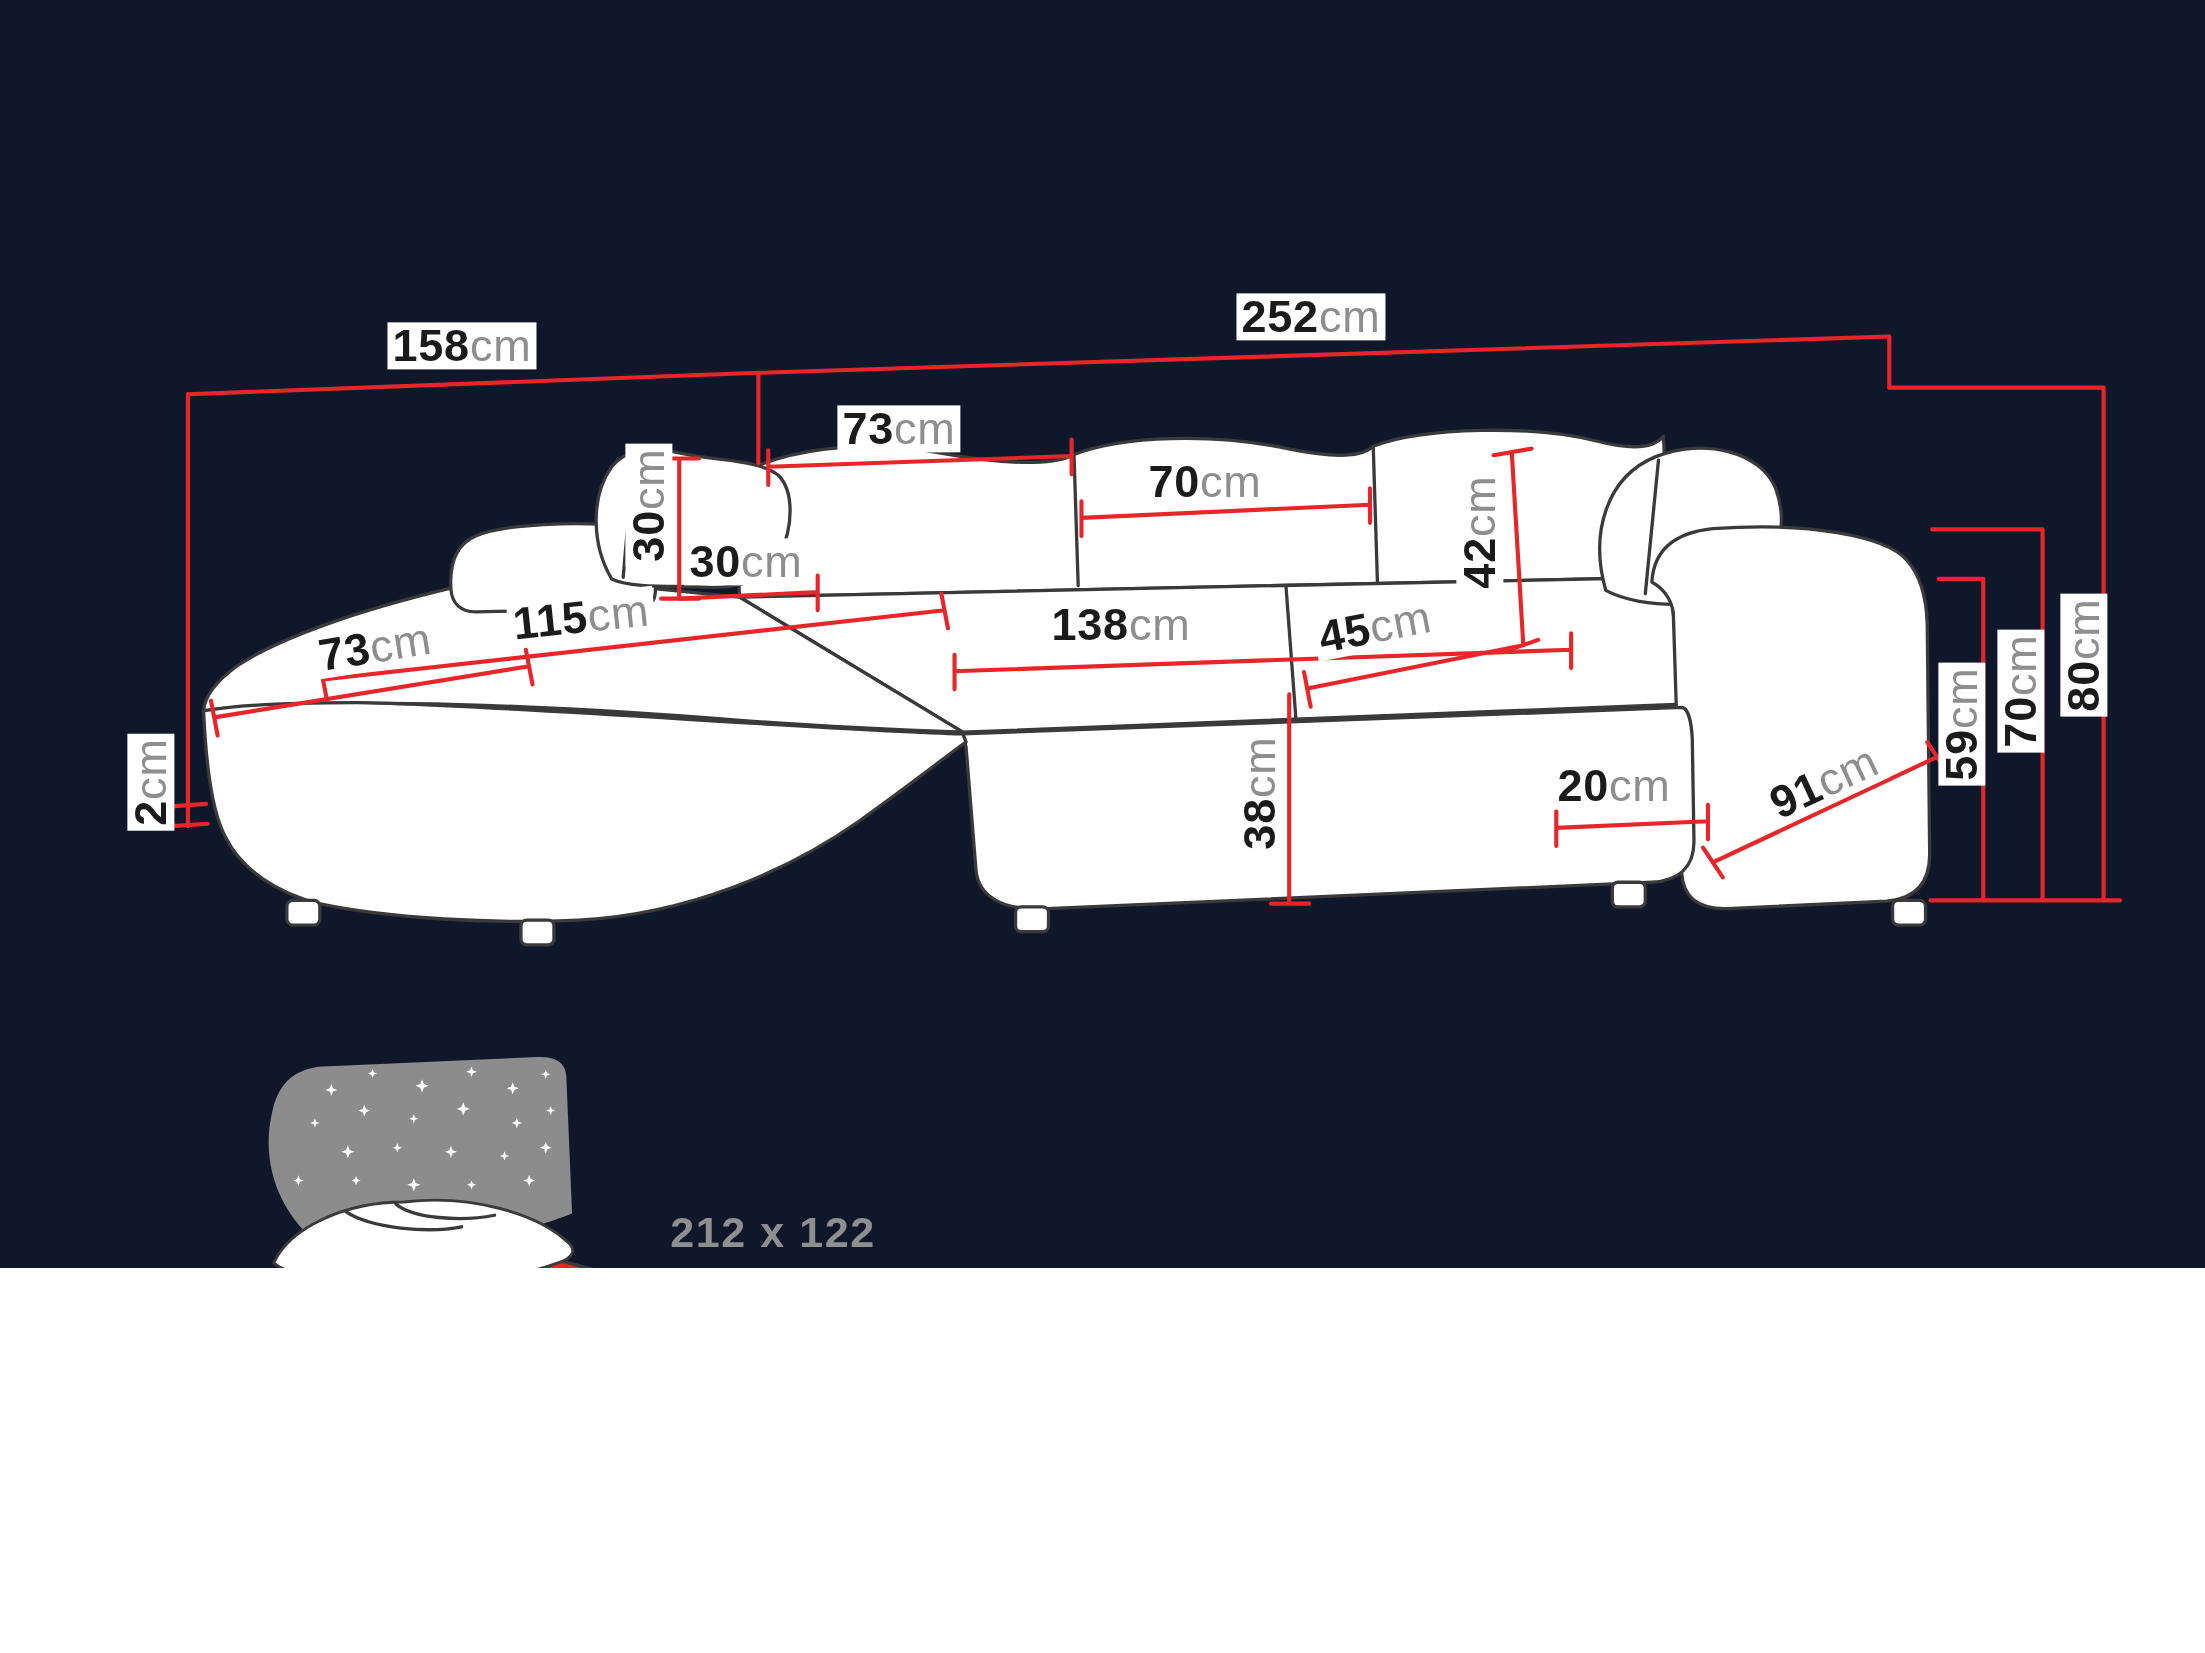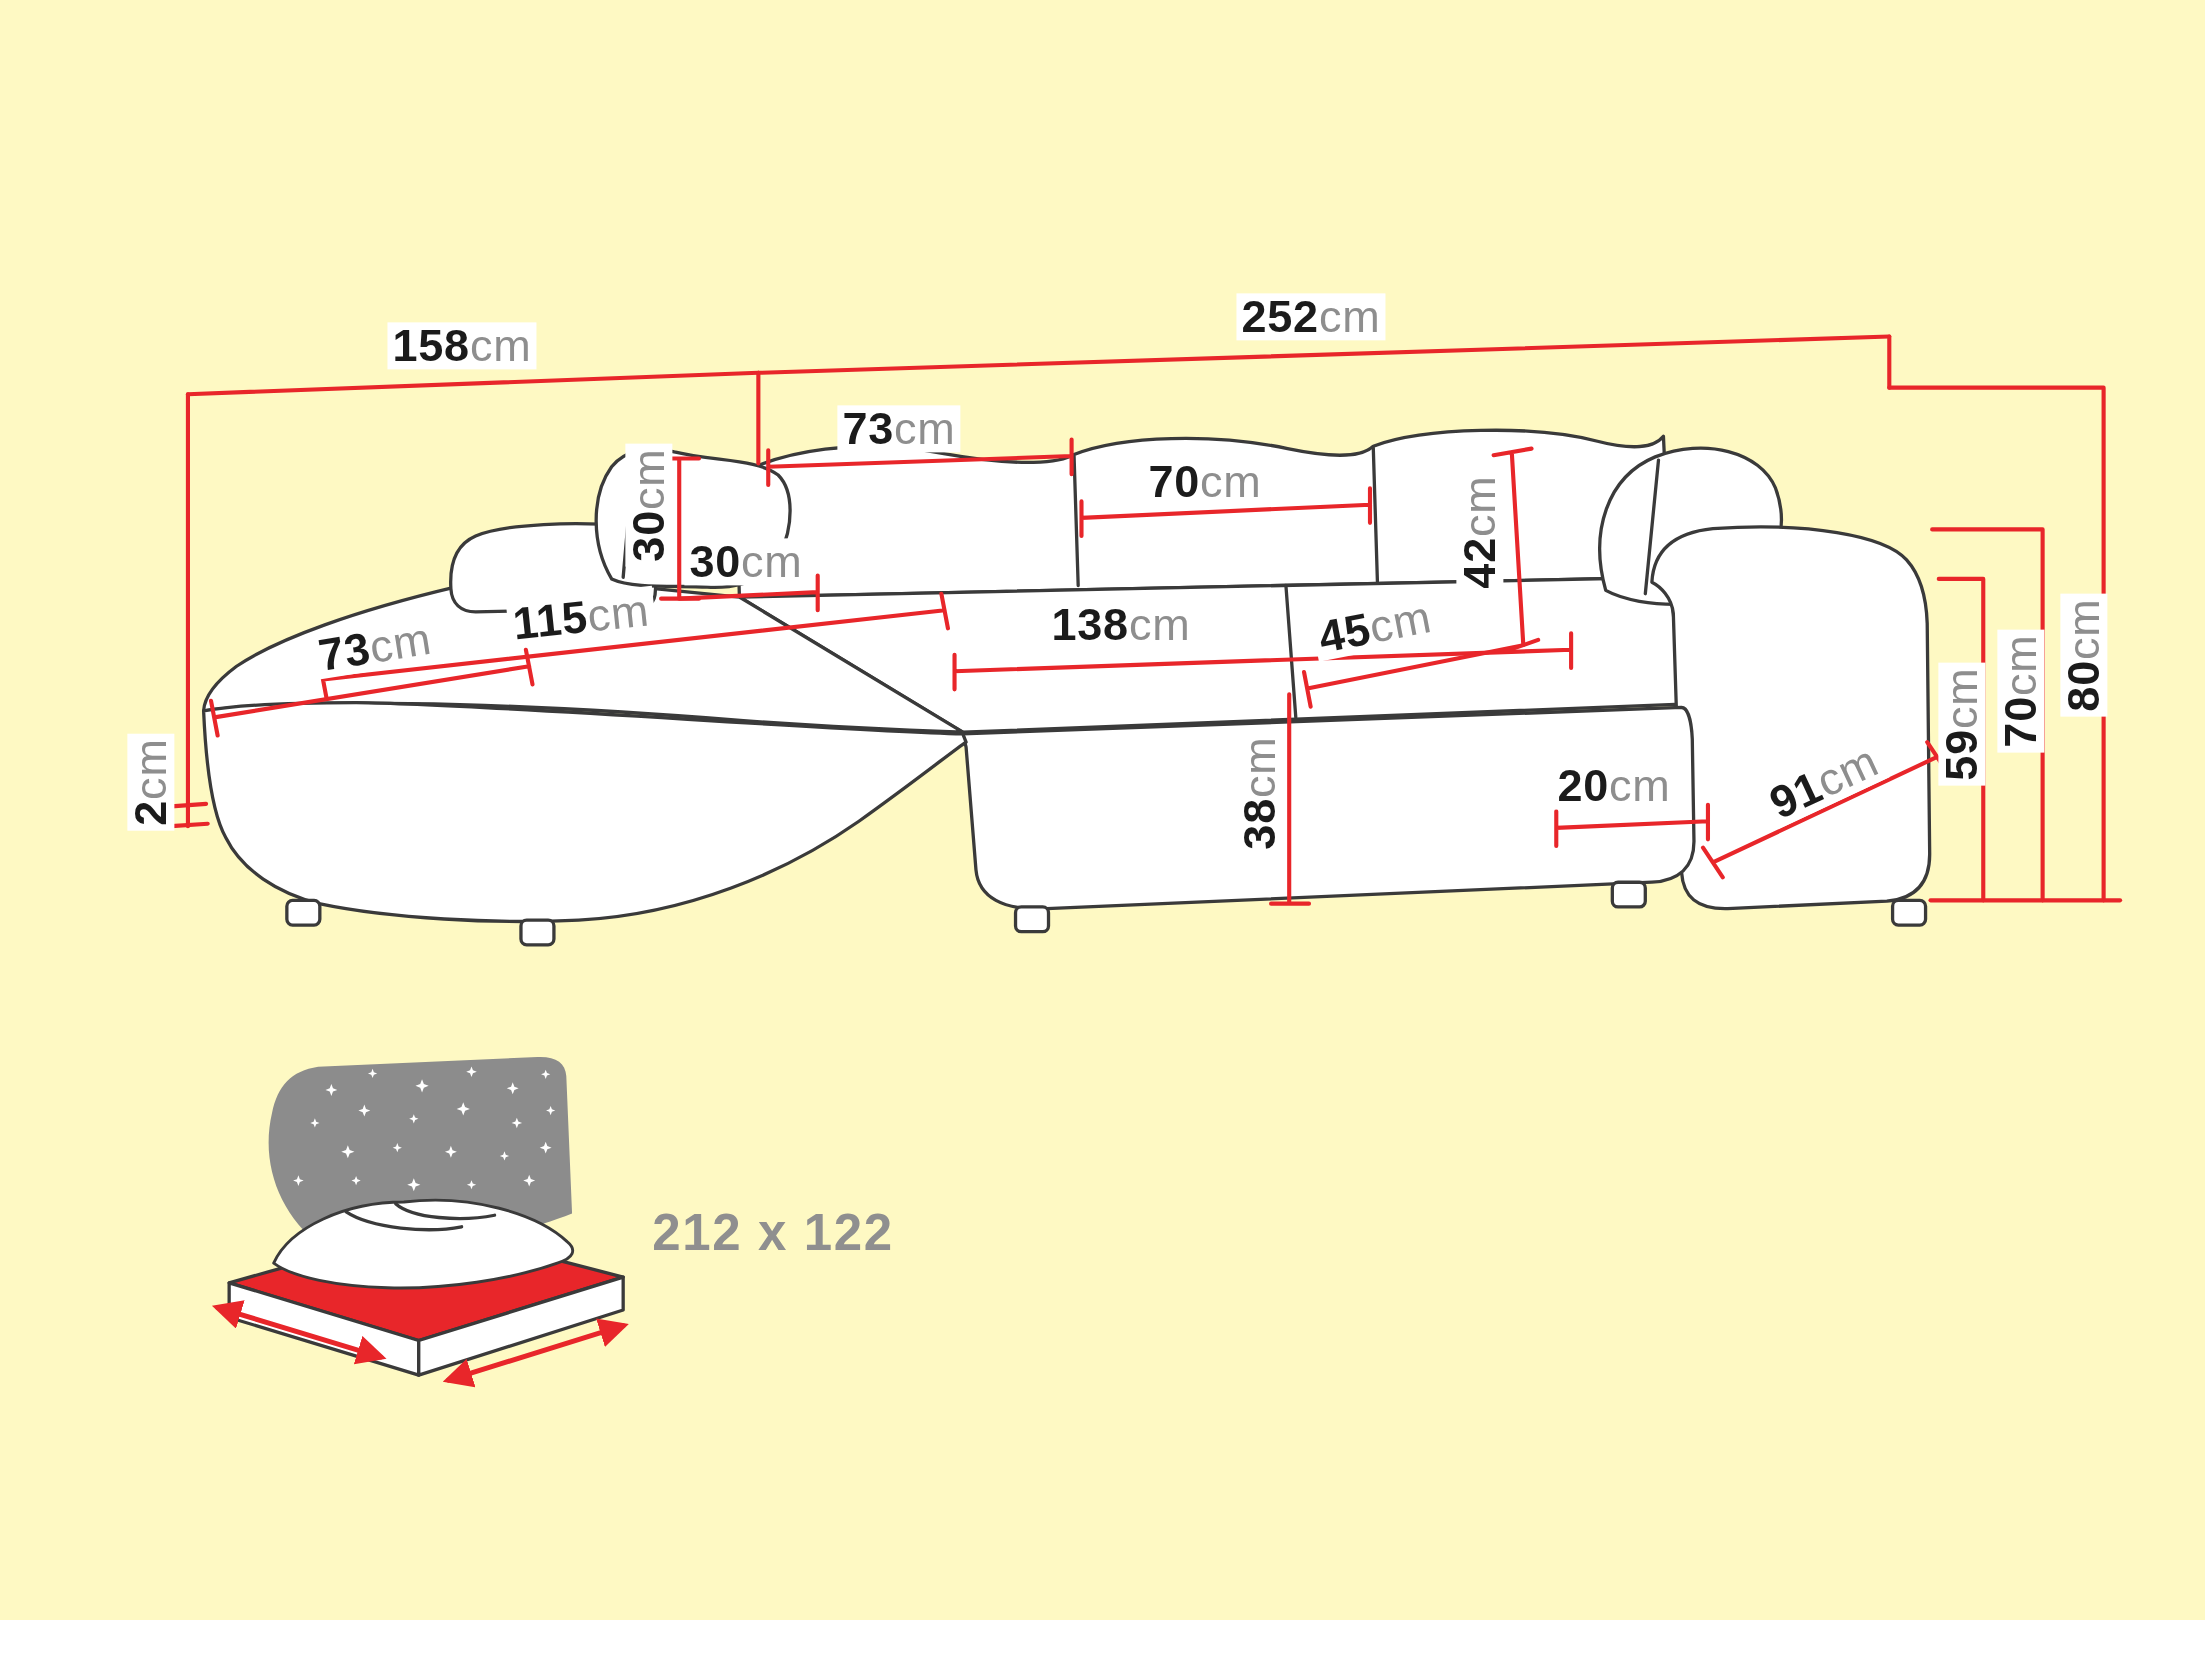--- a/index.html
+++ b/index.html
@@ -4,22 +4,22 @@
 <style>
   html, body {
     margin: 0;
     padding: 0;
     background: #ffffff;
     font-family: "Liberation Sans", sans-serif;
   }
   .stage {
     position: relative;
     width: 2205px;
-    height: 1620px;
-    background: #fef9c3;
+    height: 1268px;
+    background: #0f172a;
     overflow: hidden;
   }
   .stage svg.drawing {
     position: absolute;
     left: 0; top: 0;
     width: 2205px;
     height: 1654px;
   }
   .dim-label {
     position: absolute;
@@ -31,21 +31,21 @@
     padding: 0 5px;
     white-space: nowrap;
     line-height: 1.05;
     letter-spacing: 0.8px;
   }
   .dim-label .unit {
     color: #8e8e8e;
     font-weight: normal;
   }
   .bed-size {
-    font-size: 51px;
+    font-size: 43px;
     color: #8f8f8f;
     background: transparent;
     letter-spacing: 1.6px;
   }
 </style>
 </head>
 <body>
 
 <div class="stage">
 

